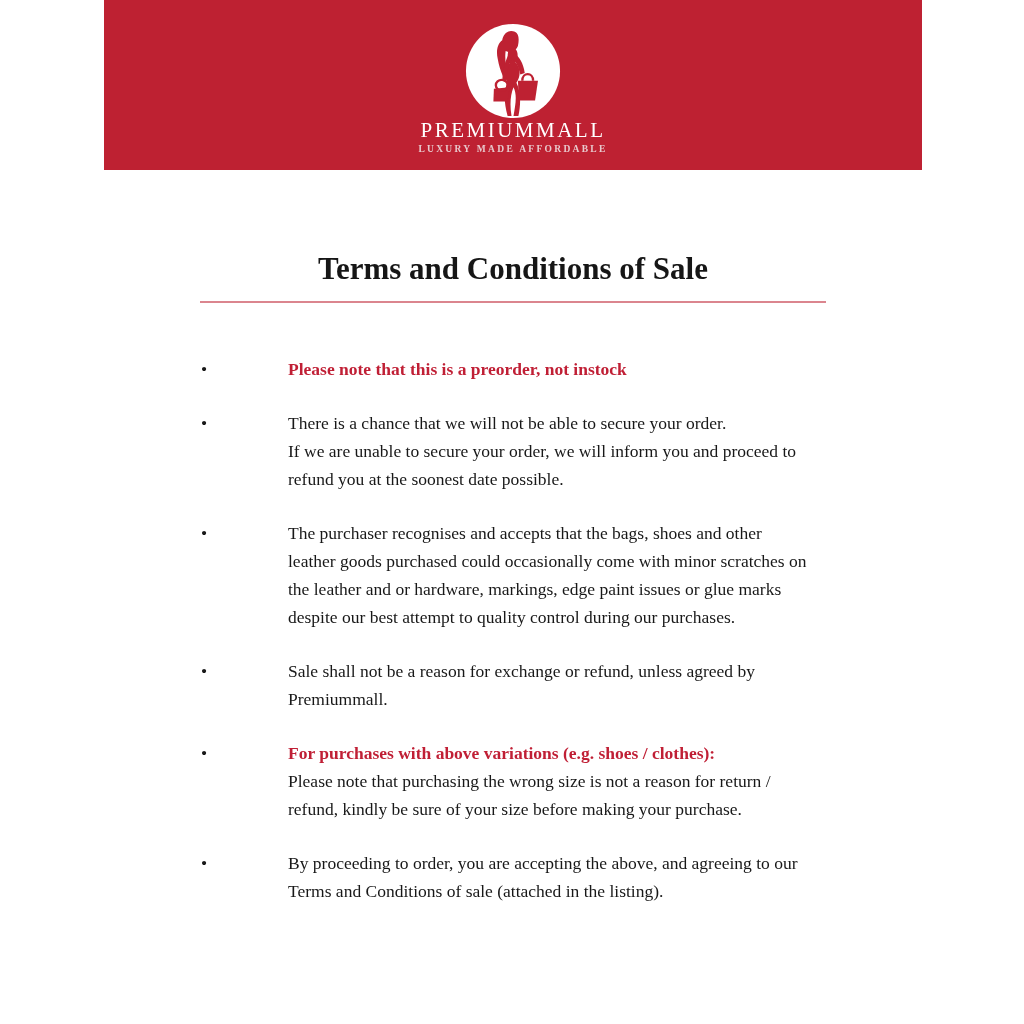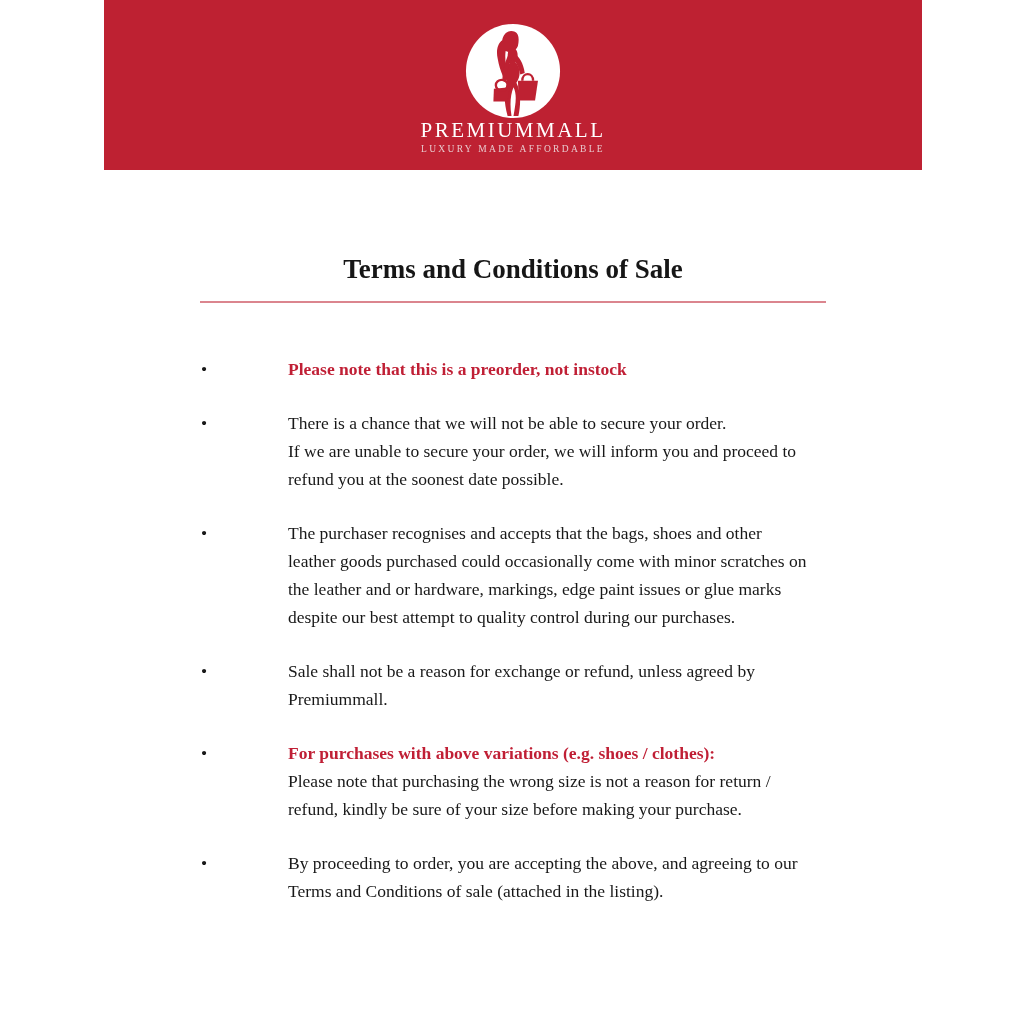--- a/index.html
+++ b/index.html
@@ -35,33 +35,33 @@
     letter-spacing: 2.5px;
     font-weight: 400;
   }
   .brand-tagline {
     position: absolute;
     left: 0; right: 0; top: 143px;
     color: #e8c9cd;
     font-size: 9.5px;
     line-height: 12px;
     letter-spacing: 2.3px;
-    font-weight: 400;
+    font-weight: 700;
   }
 
   
   .doc {
     position: absolute;
     left: 200px; top: 170px;
     width: 626px;
   }
   .doc-title {
     margin-top: 80px;
     text-align: center;
-    font-size: 27px;
+    font-size: 31px;
     line-height: 38px;
     font-weight: 700;
     color: #161616;
   }
   .title-rule {
     margin-top: 13px;
     height: 2px;
     background: rgba(190, 33, 50, 0.55);
   }
   .terms-list {

